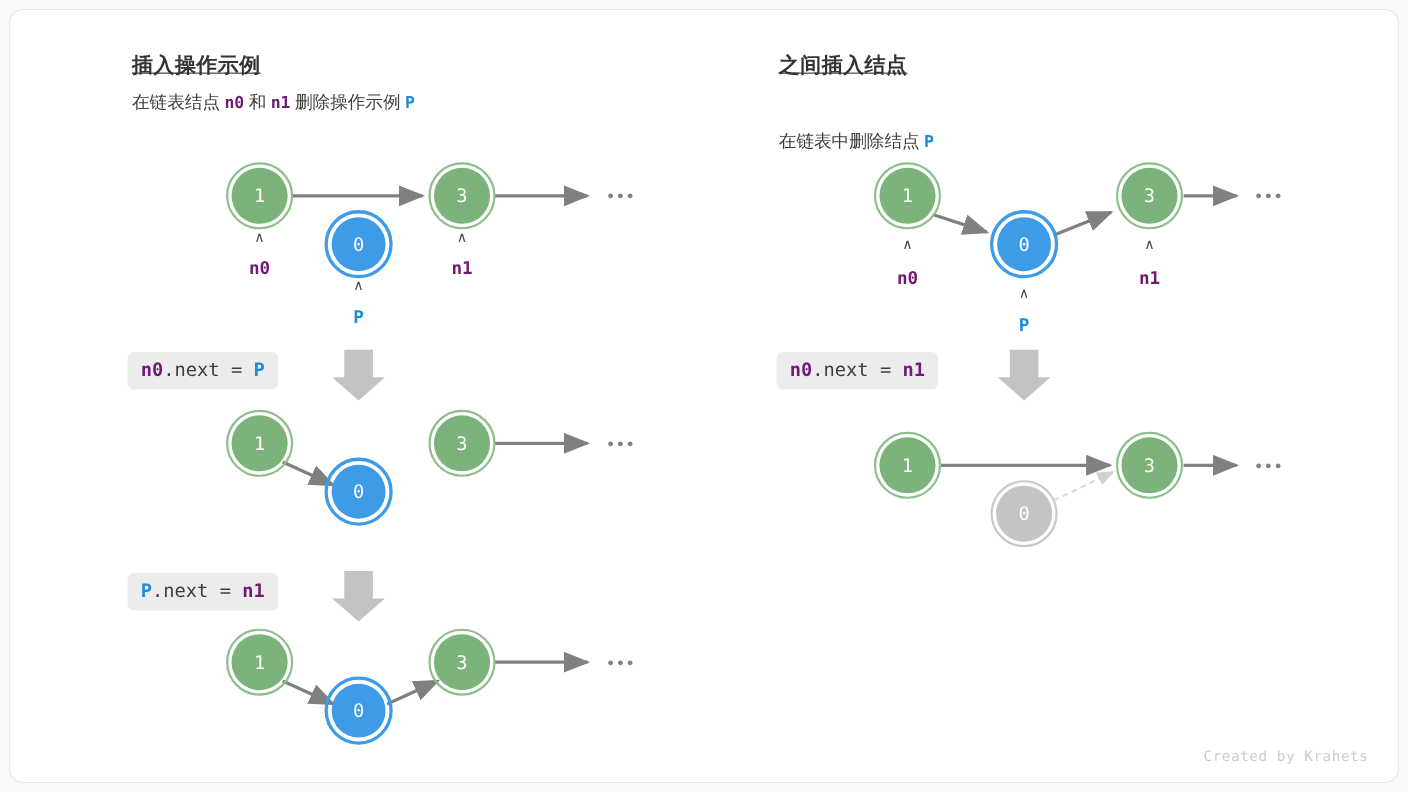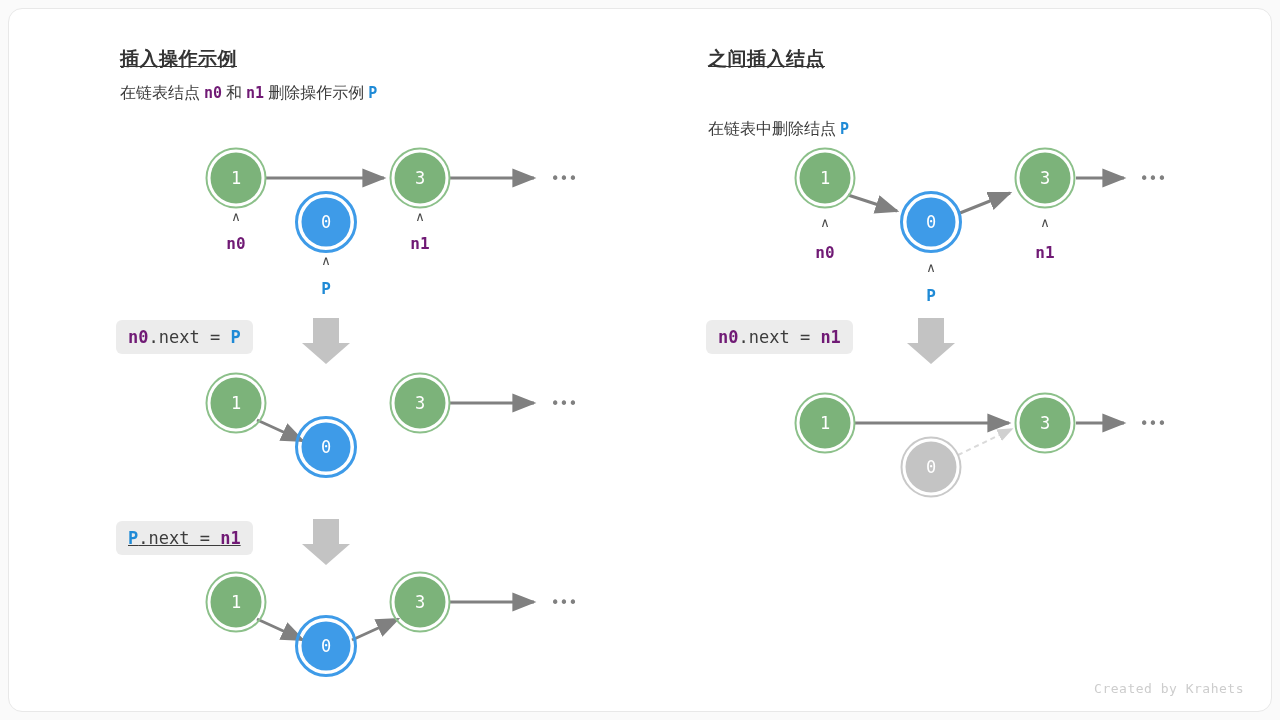--- a/index.html
+++ b/index.html
@@ -276,21 +276,21 @@
 
   <div class="caret" style="left:564px; top:172px; font-size:15px; color:#808080;">•••</div>
   <div class="caret" style="left:564px; top:397px; font-size:15px; color:#808080;">•••</div>
   <div class="caret" style="left:564px; top:596px; font-size:15px; color:#808080;">•••</div>
   <div class="caret" style="left:1153px; top:172px; font-size:15px; color:#808080;">•••</div>
   <div class="caret" style="left:1153px; top:417px; font-size:15px; color:#808080;">•••</div>
 
   <div class="code-chip" style="left:116px; top:320px;">
     <b class="green">n0</b><span>.next = </span><b class="blue">P</b>
   </div>
-  <div class="code-chip" style="left:116px; top:521px;text-decoration:underline;">
+  <div class="code-chip" style="left:116px; top:521px;">
     <b class="blue">P</b><span>.next = </span><b class="green">n1</b>
   </div>
   <div class="code-chip" style="left:706px; top:320px;text-align:right;">
     <b class="green">n0</b><span>.next = </span><b class="green">n1</b>
   </div>
 
   <div class="credit">Created by Krahets</div>
 </div>
 
 </body></html>

